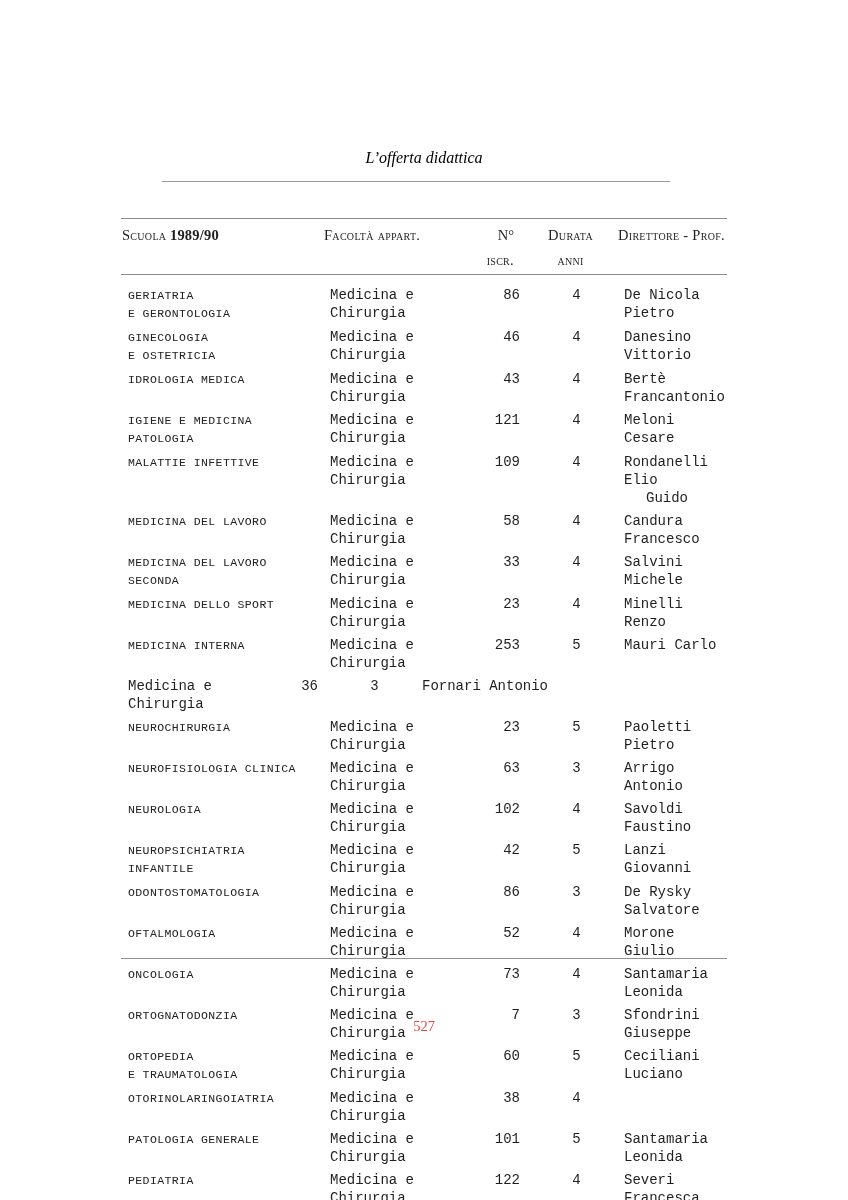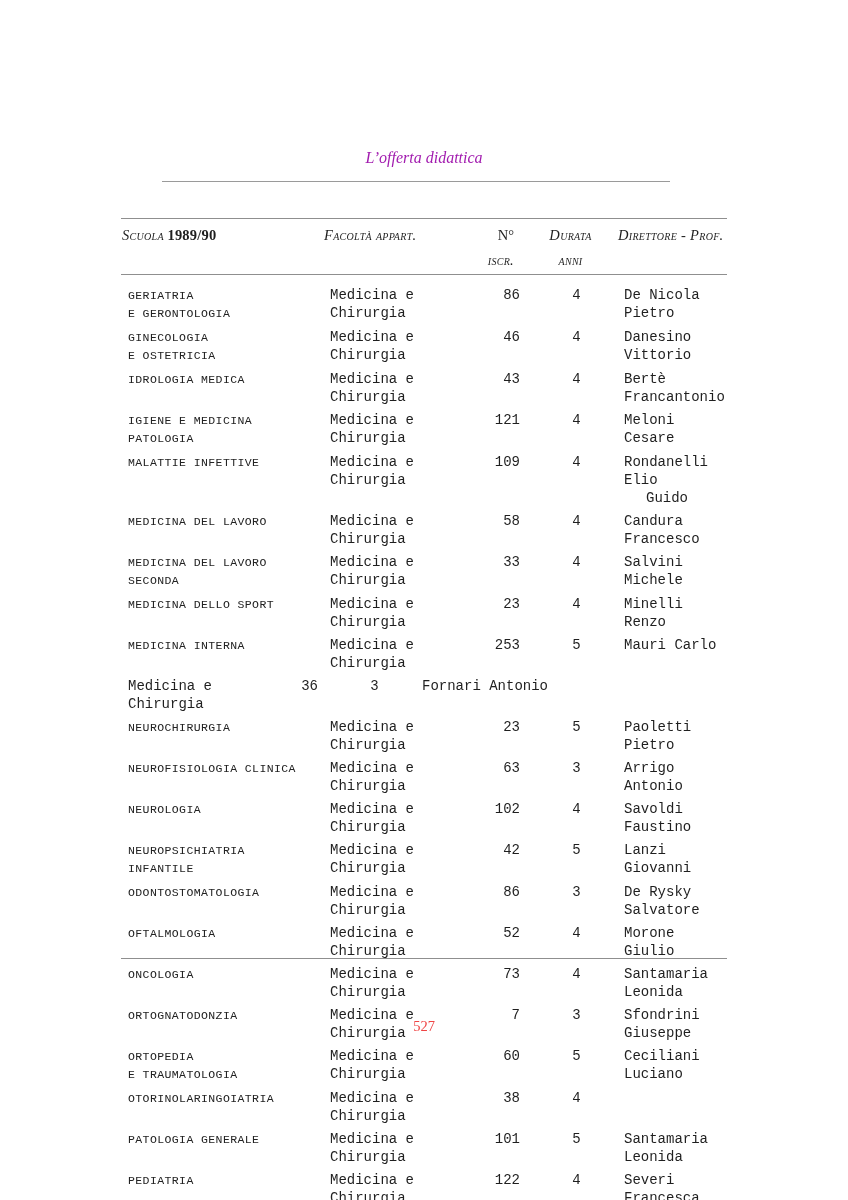--- a/index.html
+++ b/index.html
@@ -15,21 +15,21 @@
     background: #ffffff;
     overflow: hidden;
   }
 
   
   .running-title {
     position: absolute; top: 148px; left: 122px; width: 604px;
     text-align: center;
     font-style: italic;
     font-size: 16px; line-height: 20px;
-    color: #a21caf;
+    color: #000000;
   }
   .running-rule {
     position: absolute; top: 181px; left: 162px; width: 508px; height: 1px;
     background: #9a9a9a;
   }
 
   
   .rule { position: absolute; left: 121px; width: 606px; height: 1px; background: #8f8f8f; }
   .rule-top    { top: 218px; }
   .rule-head   { top: 274px; }
@@ -42,21 +42,21 @@
   .c4 { width: 57px;  text-align: center; margin-left: 28px; }
   .c5 { flex: 1; padding-left: 19px; }
 
   
   .thead {
     position: absolute; top: 223px; left: 122px; width: 604px;
     display: flex; align-items: baseline;
     line-height: 25px;
     font-size: 14.5px;
   }
-  .sc { font-variant: small-caps; letter-spacing: 0.3px; font-style: italic; }
+  .sc { font-variant: small-caps; letter-spacing: 0.3px; }
   .year { font-weight: bold; letter-spacing: 0.2px; margin-top: 30px; }
 
   
   .tbody {
     position: absolute; top: 286px; left: 128px; width: 604px; font-family: Liberation Mono, monospace;
   }
   .row {
     display: flex; align-items: baseline;
     margin-bottom: 5px;
     line-height: 18px;

